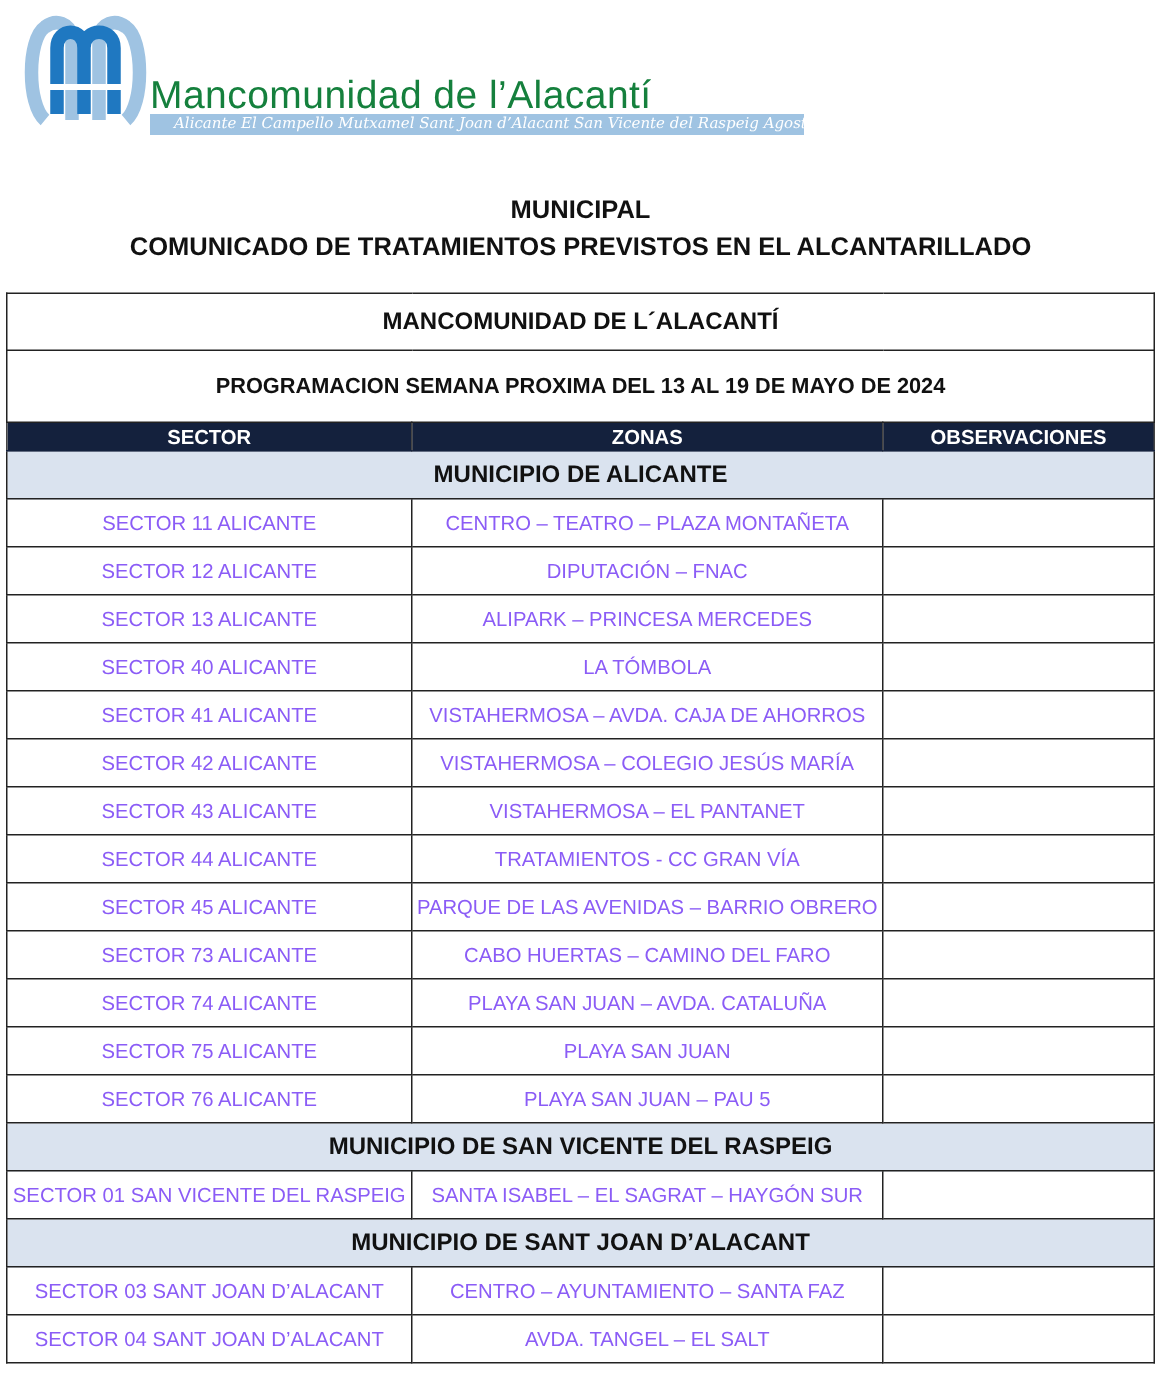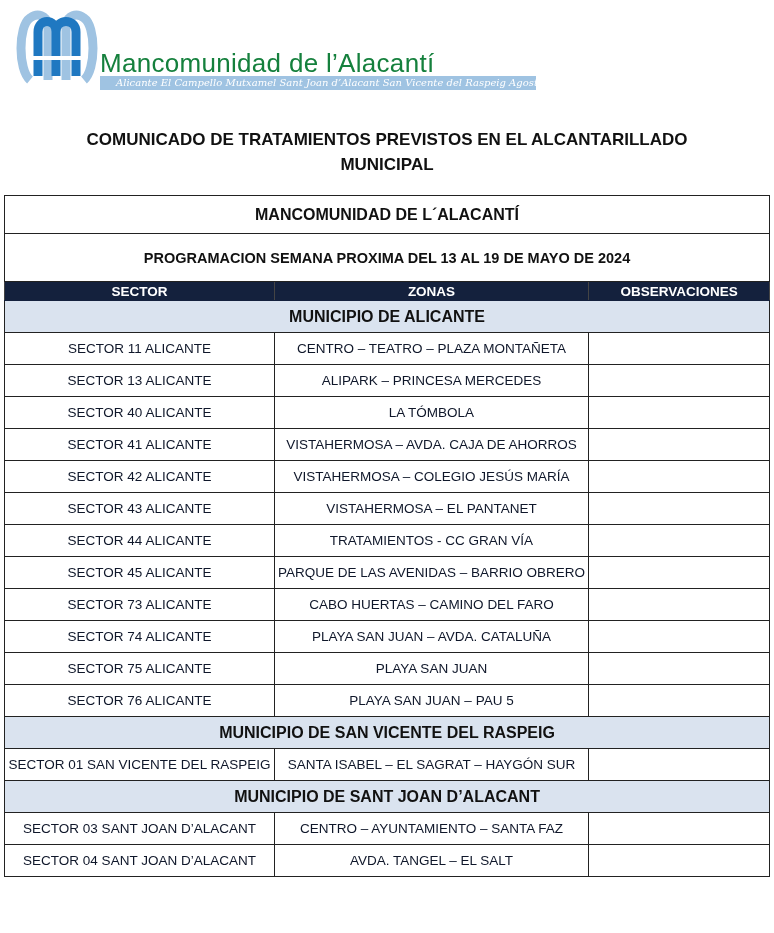--- a/index.html
+++ b/index.html
@@ -15,40 +15,40 @@
   
   .doc-title { position: absolute; left: 0; top: 127px; width: 774px; text-align: center; font-size: 17px; font-weight: bold; line-height: 25px; color: #111; }
 
   
   .tbl { position: absolute; left: 4px; top: 195px; width: 765px; border-collapse: collapse; table-layout: fixed; }
   .tbl td, .tbl th { border: 1.5px solid #222; text-align: center; padding: 0; font-size: 13.5px; }
   .tbl .title-row td { height: 37px; font-size: 16px; font-weight: bold; margin-left: 36px; }
   .tbl .prog-row td { height: 47px; font-size: 14.5px; font-weight: bold; }
   .tbl .head-row th { height: 18px; background: #14213d; color: #ffffff; font-size: 13.5px; font-weight: bold; border-color: #14213d; border-left-color: #444; border-right-color: #444; margin-left: 21px; }
   .tbl .muni-row td { height: 31px; background: #dae3ef; font-size: 16px; font-weight: bold; color: #111; }
-  .tbl .data-row td { height: 31px; color: #0f172a; margin-top: 36px; }
+  .tbl .data-row td { height: 31px; color: #8b5cf6; margin-top: 36px; }
 </style>
 </head>
 <body>
 
 <div class="logo">
   <svg class="logo-mark" viewBox="0 0 82 76">
     <path d="M14 70 C2 60 2 16 14 8 C22 2 30 6 32 14 L32 70" fill="none" stroke="#9fc3e2" stroke-width="9"></path>
     <path d="M68 70 C80 60 80 16 68 8 C60 2 52 6 50 14 L50 70" fill="none" stroke="#9fc3e2" stroke-width="9"></path>
     <path d="M22 66 L22 22 C22 8 40 8 40 22 L40 66 M40 22 C40 8 60 8 60 22 L60 66" fill="none" stroke="#1f78c1" stroke-width="9"></path>
     <rect x="14" y="46" width="54" height="4" fill="#ffffff"></rect>
   </svg>
   <div class="logo-name">Mancomunidad  de  l’Alacantí</div>
   <div class="logo-band"></div>
   <div class="logo-tag">Alicante  El Campello  Mutxamel  Sant Joan d’Alacant  San Vicente del Raspeig  Agost</div>
 </div>
 
 <div class="doc-title">
+  <div>MUNICIPAL</div>
   <div>COMUNICADO DE TRATAMIENTOS PREVISTOS EN EL ALCANTARILLADO</div>
-  <div>MUNICIPAL</div>
 </div>
 
 <table class="tbl">
   <colgroup>
     <col style="width:270px">
     <col style="width:314px">
     <col style="width:181px">
   </colgroup>
   <tbody id="tbody">
     <tr class="title-row">
@@ -61,20 +61,25 @@
       <th>SECTOR</th>
       <th>ZONAS</th>
       <th>OBSERVACIONES</th>
     </tr>
   <tr class="muni-row">
         <td colspan="3">MUNICIPIO DE ALICANTE</td>
       </tr>
       <tr class="data-row">
         <td>SECTOR 11 ALICANTE</td>
         <td>CENTRO – TEATRO – PLAZA MONTAÑETA</td>
+        <td></td>
+      </tr>
+      <tr class="data-row">
+        <td>SECTOR 12 ALICANTE</td>
+        <td>DIPUTACIÓN – FNAC</td>
         <td></td>
       </tr>
       <tr class="data-row">
         <td>SECTOR 13 ALICANTE</td>
         <td>ALIPARK – PRINCESA MERCEDES</td>
         <td></td>
       </tr>
       <tr class="data-row">
         <td>SECTOR 40 ALICANTE</td>
         <td>LA TÓMBOLA</td>

